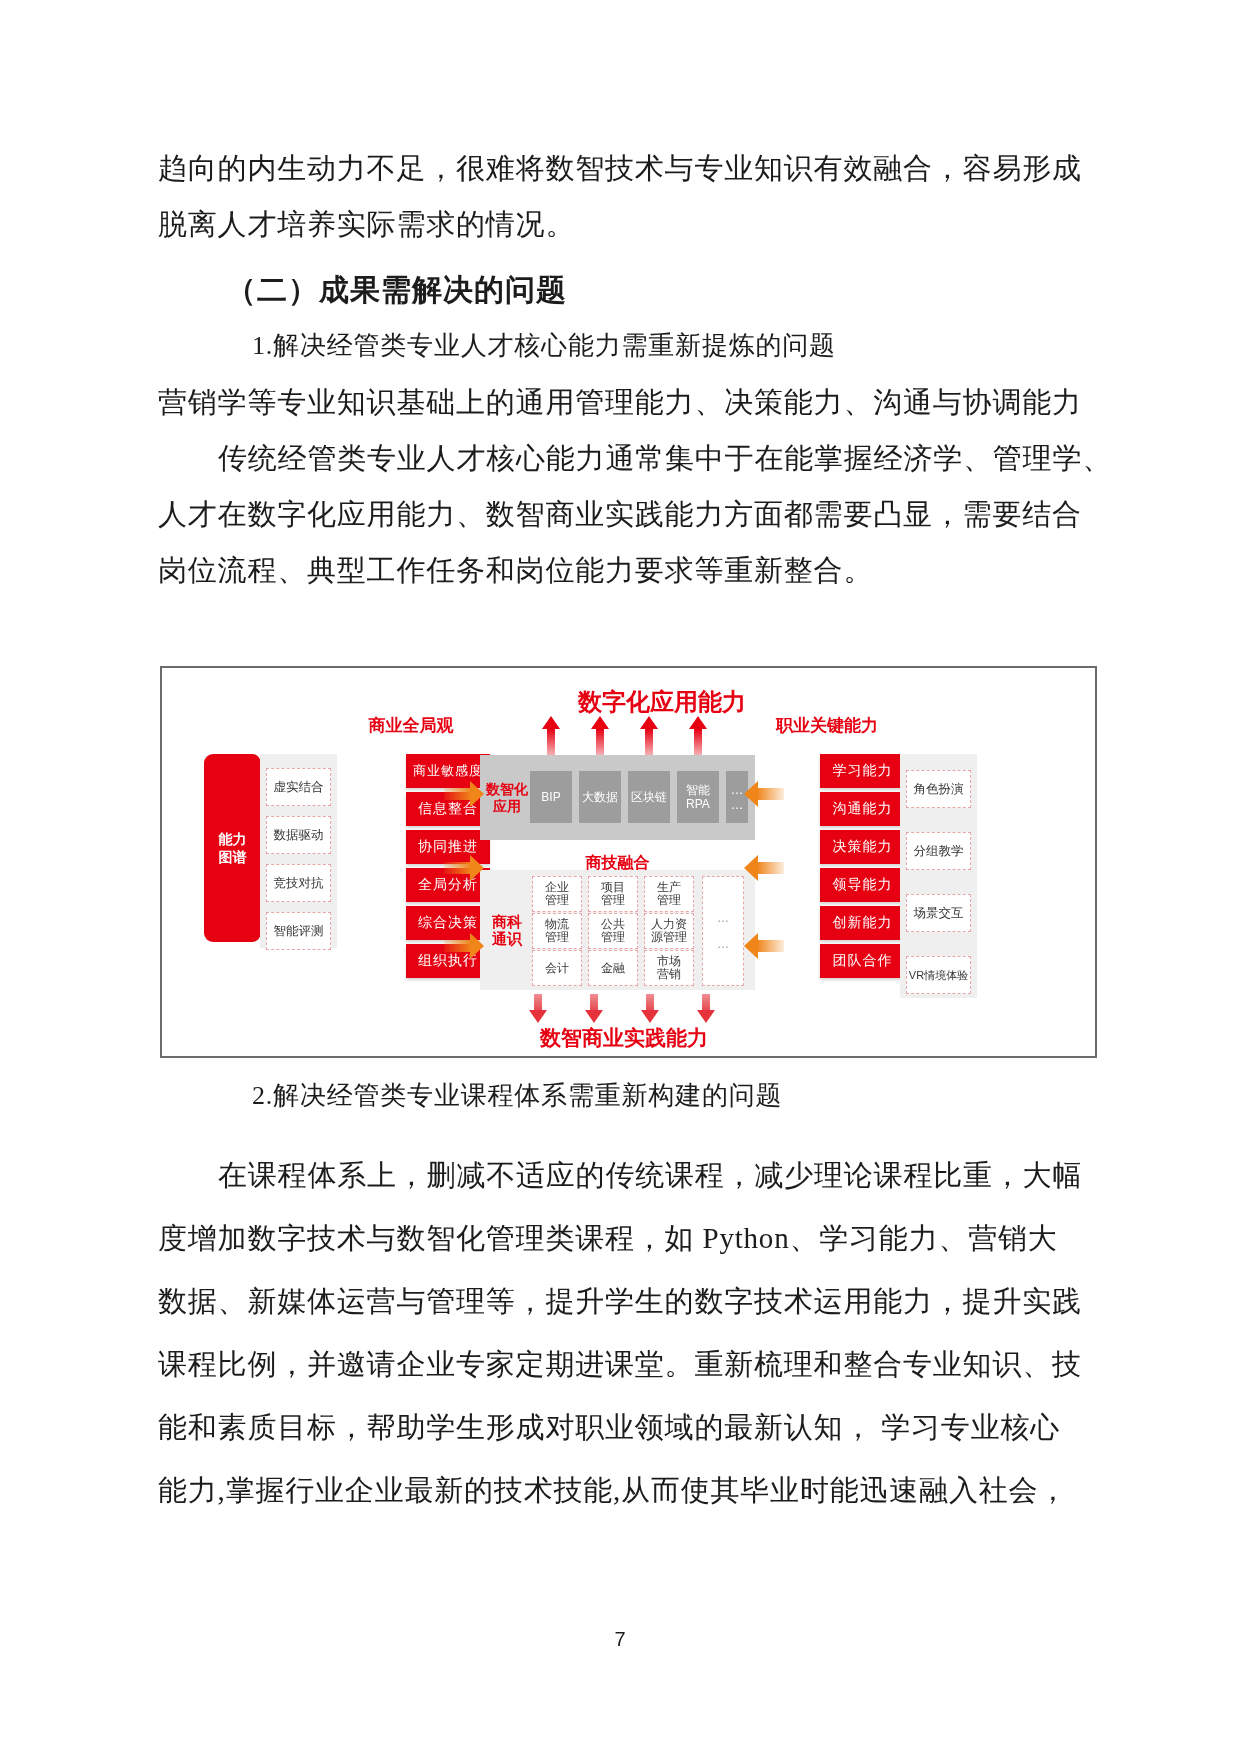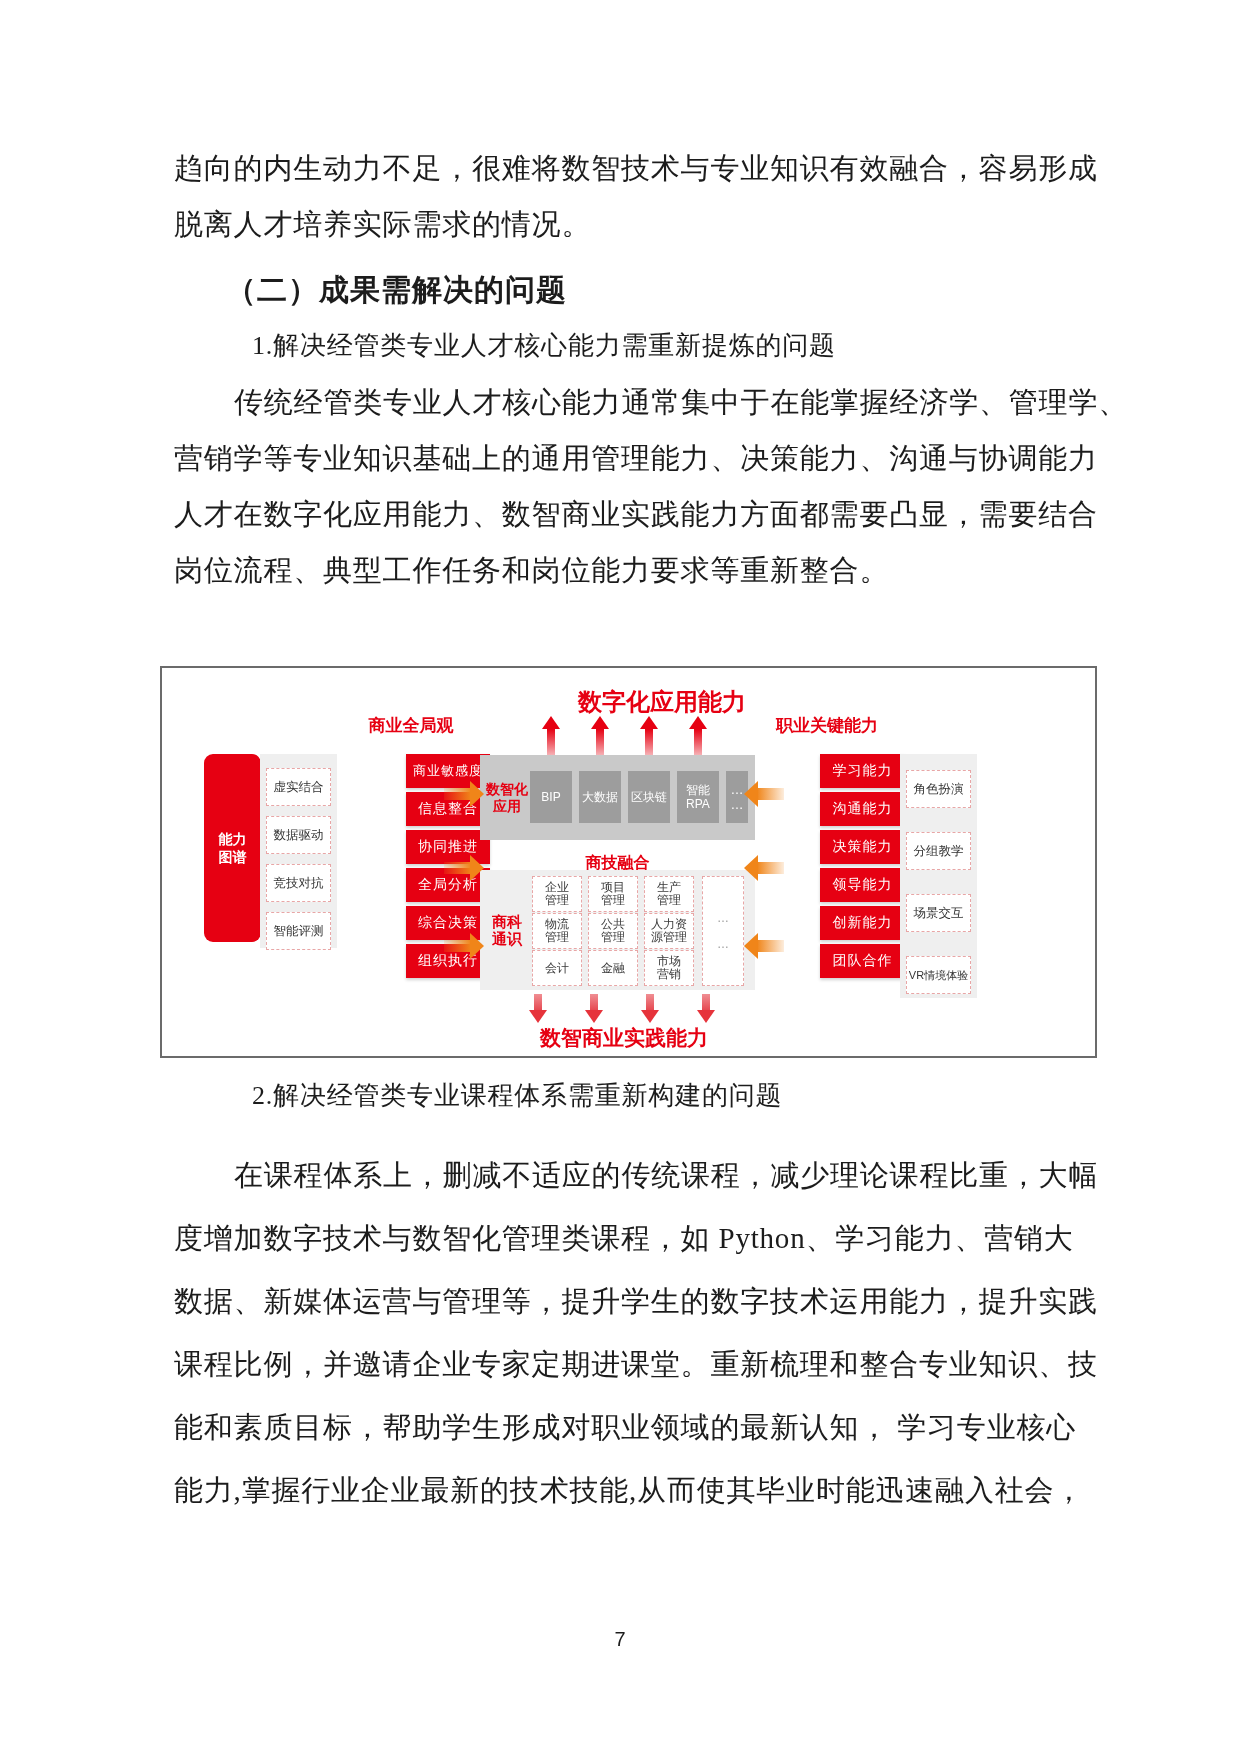--- a/index.html
+++ b/index.html
@@ -1,19 +1,19 @@
 <!DOCTYPE html>
 <html><head>
 <meta charset="utf-8">
 <style>
   html,body{margin:0;padding:0;background:#fff;}
   body{width:1240px;height:1753px;position:relative;
        font-family:"Liberation Serif","DejaVu Serif",serif;color:#1c1c1c;overflow:hidden;}
   
-  .para{position:absolute;left:174px;width:922px;}
+  .para{position:absolute;left:158px;width:922px;}
   .bline{font-size:29px;letter-spacing:0.8px;white-space:nowrap;}
   .p1 .bline{line-height:56px;height:56px;}
   .p2 .bline{line-height:56px;height:56px;}
   .p3 .bline{line-height:63px;height:63px;}
   .indent{padding-left:60px;}
   .h2{position:absolute;left:226px;top:270px;font-size:30px;font-weight:bold;letter-spacing:1px;white-space:nowrap;}
   .item{position:absolute;left:252px;font-size:26px;letter-spacing:0.8px;white-space:nowrap;}
   .pagenum{position:absolute;top:1628px;left:0;width:1240px;text-align:center;font-size:20px;
            font-family:"Liberation Sans","DejaVu Sans",sans-serif;}
   
@@ -64,22 +64,22 @@
 <div class="para p1" style="top:140px">
   <div class="bline">趋向的内生动力不足，很难将数智技术与专业知识有效融合，容易形成</div>
   <div class="bline">脱离人才培养实际需求的情况。</div>
 </div>
 
 <div class="h2">（二）成果需解决的问题</div>
 
 <div class="item" style="top:328px">1.解决经管类专业人才核心能力需重新提炼的问题</div>
 
 <div class="para p2" style="top:374px">
+  <div class="bline">营销学等专业知识基础上的通用管理能力、决策能力、沟通与协调能力</div>
   <div class="bline indent">传统经管类专业人才核心能力通常集中于在能掌握经济学、管理学、</div>
-  <div class="bline">营销学等专业知识基础上的通用管理能力、决策能力、沟通与协调能力</div>
   <div class="bline">人才在数字化应用能力、数智商业实践能力方面都需要凸显，需要结合</div>
   <div class="bline">岗位流程、典型工作任务和岗位能力要求等重新整合。</div>
 </div>
 
 <div class="fig">
 
   <div class="red-title" style="left:400px;top:18px;width:200px;font-size:24px">数字化应用能力</div>
 
   <div class="arr-v arr-up" style="left:376px;top:48px">
       <div class="head"></div>

